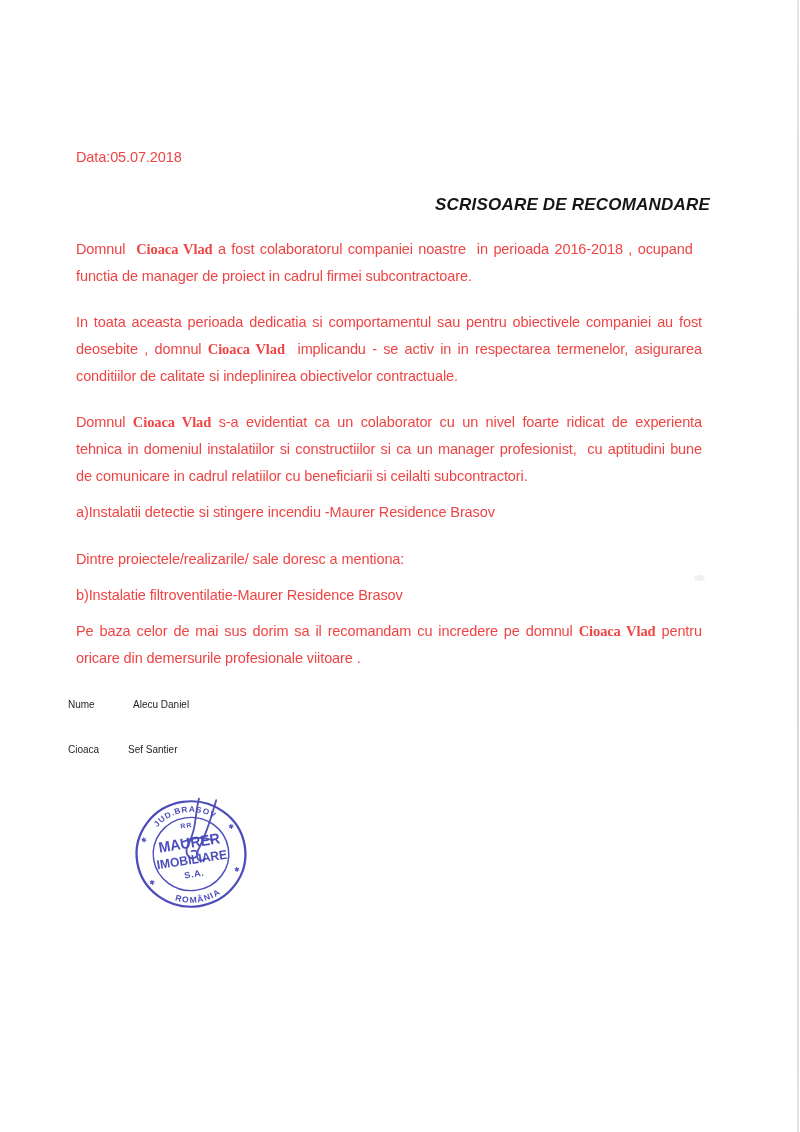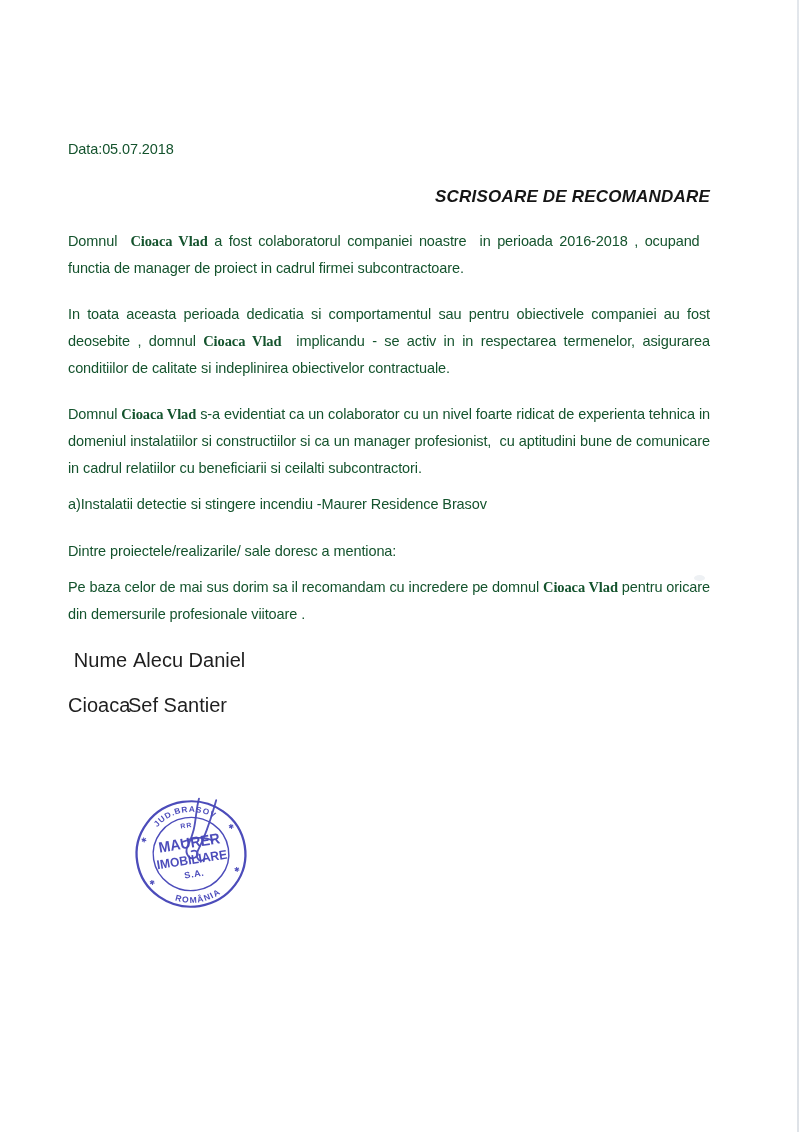--- a/index.html
+++ b/index.html
@@ -6,34 +6,34 @@
   body{
     width:800px;height:1132px;background:#ffffff;overflow:hidden;position:relative;
     font-family:"Liberation Sans",sans-serif;color:#1f1f1f;
   }
   .page{
     position:absolute;inset:0;
     padding:136px 90px 0 68px;
     box-sizing:border-box;
   }
   .line,.para{
-    margin:0;
-    font-size:14.5px;line-height:27px;letter-spacing:-0.1px;color:#14532d;
+    margin:8px;
+    font-size:14.5px;line-height:27px;letter-spacing:-0.1px;color:#ef4444;
   }
   .para{text-align:justify;}
   .b{font-weight:700;font-family:Liberation Serif, serif;}
   .title{
     margin:20px 0 0 0;
     text-align:right;
     font-size:17px;line-height:27px;
     font-weight:700;font-style:italic;letter-spacing:.2px;color:#161616;
   }
   .mt-big{margin-top:19px;}
   .mt-small{margin-top:9px;}
-  .sigrow{display:flex;margin-top:19px;font-size:20px;line-height:27px;text-align:center;}
+  .sigrow{display:flex;margin-top:19px;font-size:10px;line-height:27px;}
   .sigrow .lbl{width:65px;flex:0 0 65px;}
   .stamp-wrap{
     position:absolute;left:128px;top:793px;width:126px;height:122px;
     pointer-events:none;
   }
   .stamp-wrap svg{width:100%;height:100%;display:block;opacity:.92;}
   .stamp-text{font-family:"Liberation Sans",sans-serif;font-weight:700;}
   .scan-edge{
     position:absolute;top:0;right:1px;width:2px;height:1132px;
     background:linear-gradient(to bottom,#e3e7ec,#cfd6dd 40%,#dfe3e8);
@@ -55,20 +55,21 @@
   <p class="para mt-big" style="margin-top:18px"><span>Domnul &nbsp;</span><span class="b">Cioaca Vlad</span><span> a fost colaboratorul companiei noastre &nbsp;in perioada 2016-2018 , ocupand &nbsp; functia de manager de proiect in cadrul firmei subcontractoare.</span></p>
 
   <p class="para mt-big"><span>In toata aceasta perioada dedicatia si comportamentul sau pentru obiectivele companiei au fost deosebite , domnul </span><span class="b">Cioaca Vlad</span><span> &nbsp;implicandu - se activ in in respectarea termenelor, asigurarea conditiilor de calitate si indeplinirea obiectivelor contractuale.</span></p>
 
   <p class="para mt-big"><span>Domnul </span><span class="b">Cioaca Vlad</span><span> s-a evidentiat ca un colaborator cu un nivel foarte ridicat de experienta tehnica in domeniul instalatiilor si constructiilor si ca un manager profesionist, &nbsp;cu aptitudini bune de comunicare in cadrul relatiilor cu beneficiarii si ceilalti subcontractori.</span></p>
 
   <p class="line mt-small">a)Instalatii detectie si stingere incendiu -Maurer Residence Brasov</p>
 
   <p class="line mt-big" style="margin-top:20px">Dintre proiectele/realizarile/ sale doresc a mentiona:</p>
 
+  <p class="line mt-small">b)Instalatie filtroventilatie-Maurer Residence Brasov</p>
 
   <p class="para mt-small"><span>Pe baza celor de mai sus dorim sa il recomandam cu incredere pe domnul </span><span class="b">Cioaca Vlad</span><span> pentru oricare din demersurile profesionale viitoare .</span></p>
 
 
   <div class="sigrow">
     <span class="lbl">Nume</span>
     <span>Alecu Daniel</span>
   </div>
 
   <div class="sigrow" style="margin-top:18px">

